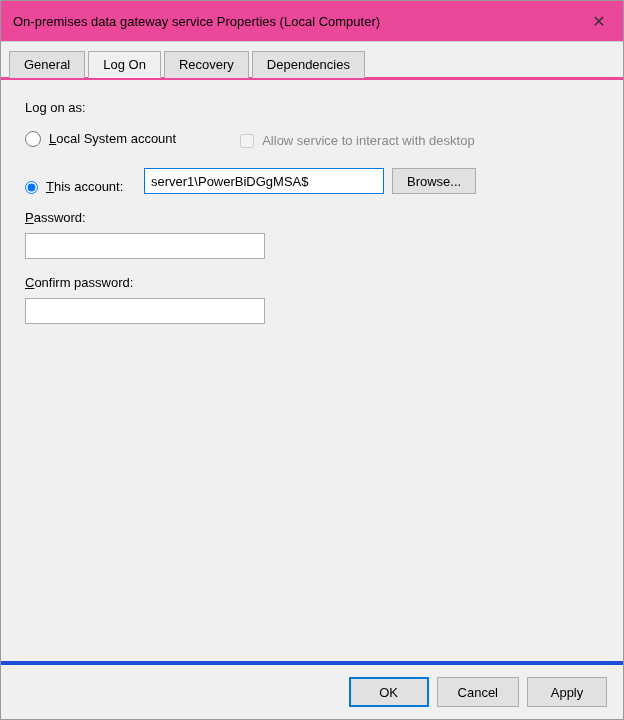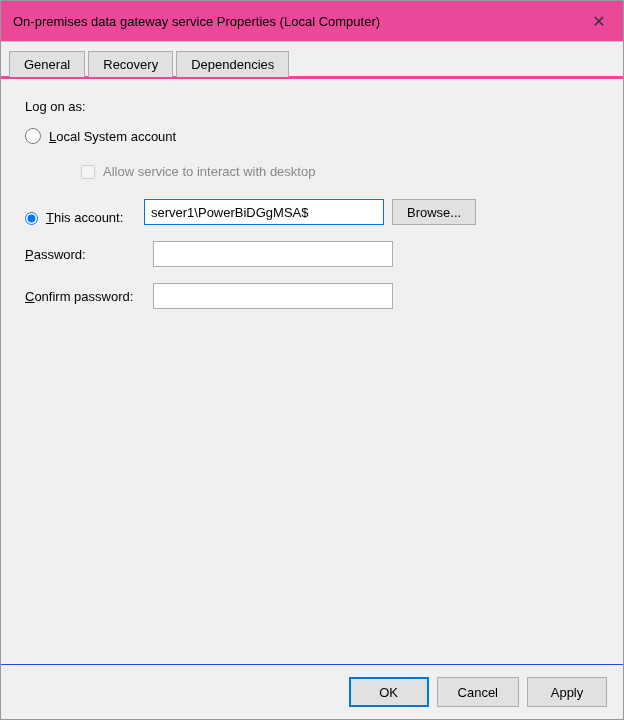--- a/index.html
+++ b/index.html
@@ -89,22 +89,22 @@
       background: #f0f0f0;
     }
 
     .section-title {
       margin-bottom: 14px;
       font-size: 13px;
     }
 
     .radio-group {
       display: flex;
-      flex-direction: column;
-      gap: 16px;
+      flex-direction: row;
+      gap: 8px;
     }
 
     .radio-row {
       display: flex;
       align-items: center;
       gap: 8px;
     }
 
     .radio-row input[type="radio"] {
       width: 16px;
@@ -159,23 +159,23 @@
       padding: 0 14px;
       border: 1px solid #adadad;
       background: #e1e1e1;
       font-size: 13px;
       cursor: pointer;
       white-space: nowrap;
     }
 
     .password-row {
       display: flex;
-      align-items: center;
       gap: 8px;
       margin-top: 16px;
+      flex-direction: column;
     }
 
     .password-label {
       font-size: 13px;
       min-width: 120px;
       text-align: left;
     }
 
     .password-input {
       width: 240px;
@@ -190,21 +190,21 @@
     .underline {
       text-decoration: underline;
     }
 
     .footer {
       display: flex;
       justify-content: flex-end;
       align-items: center;
       padding: 12px 16px;
       gap: 8px;
-      border-top: 1px solid #1d4ed8;
+      border-top: 4px solid #1d4ed8;
       background: #f0f0f0;
     }
 
     .footer-btn {
       height: 30px;
       min-width: 80px;
       padding: 0 20px;
       border: 1px solid #adadad;
       background: #e1e1e1;
       font-size: 13px;
@@ -229,20 +229,23 @@
 <div class="window">
 
   <div class="title-bar">
     <span class="title-text">On-premises data gateway service Properties (Local Computer)</span>
     <button class="close-btn">✕</button>
   </div>
 
   <div class="tabs">
     <div class="tab">
       <span>General</span>
+    </div>
+    <div class="tab active">
+      <span>Log On</span>
     </div>
     <div class="tab">
       <span>Recovery</span>
     </div>
     <div class="tab">
       <span>Dependencies</span>
     </div>
   </div>
 
   <div class="content">

